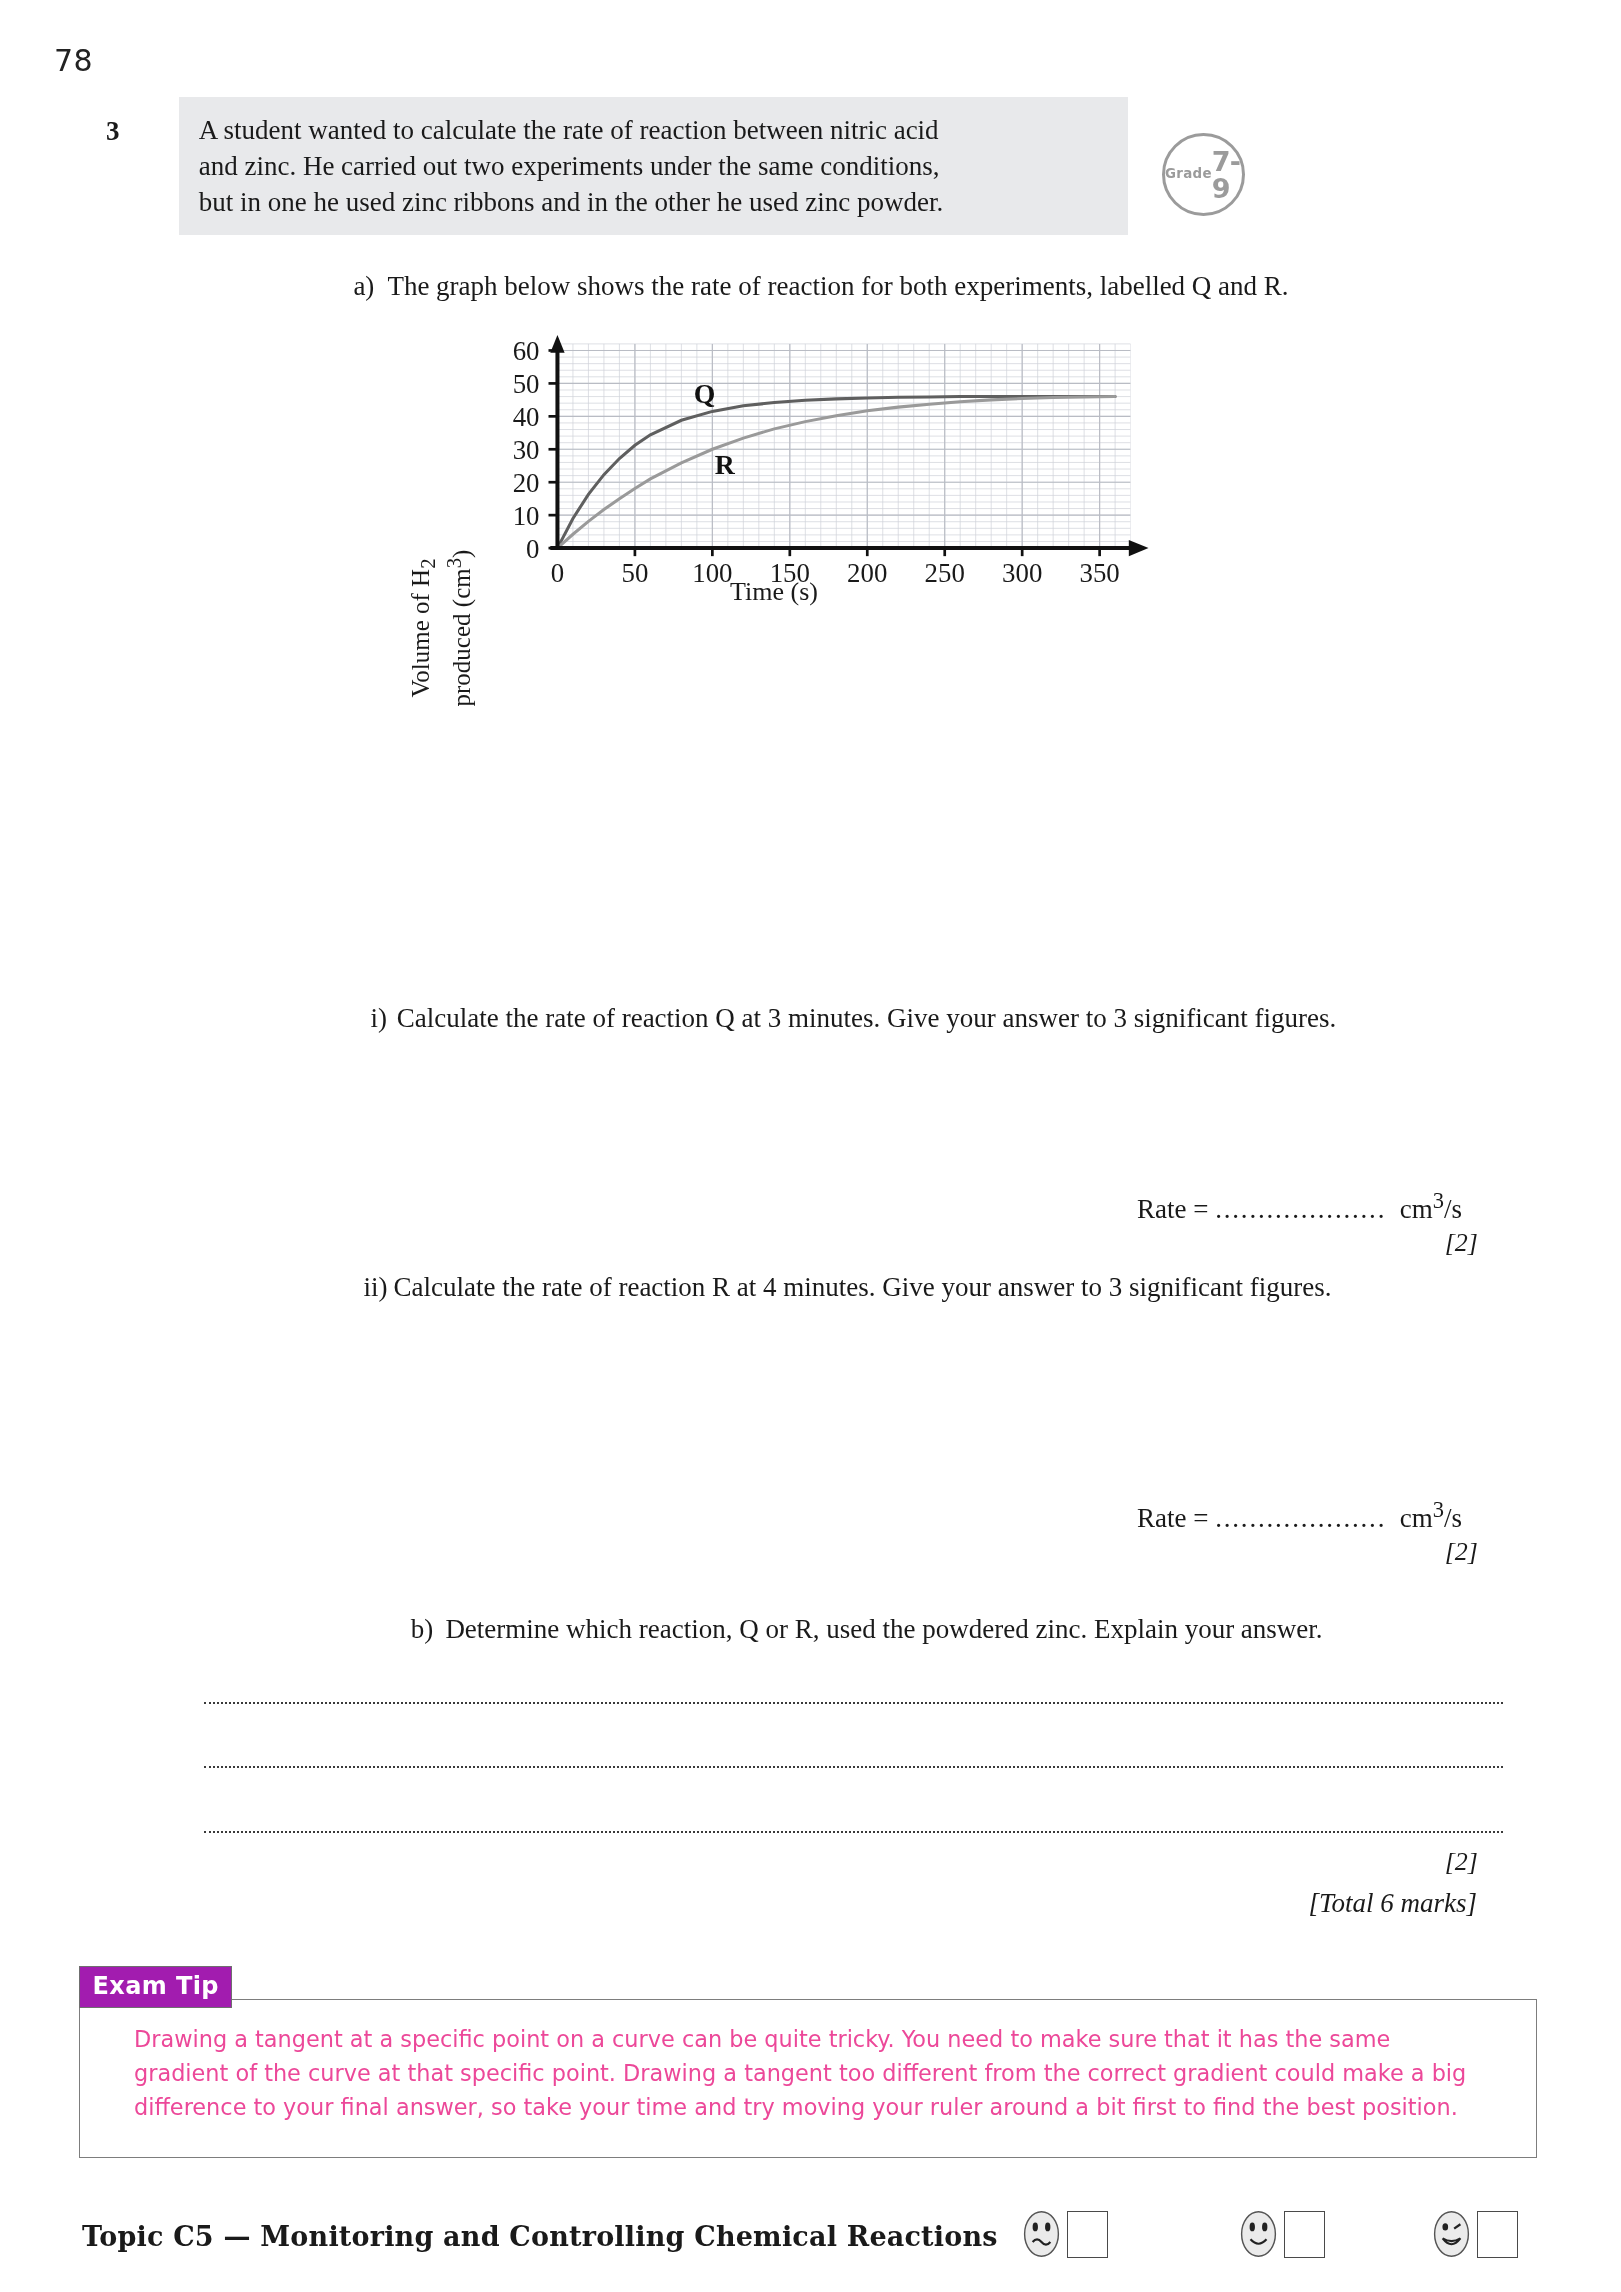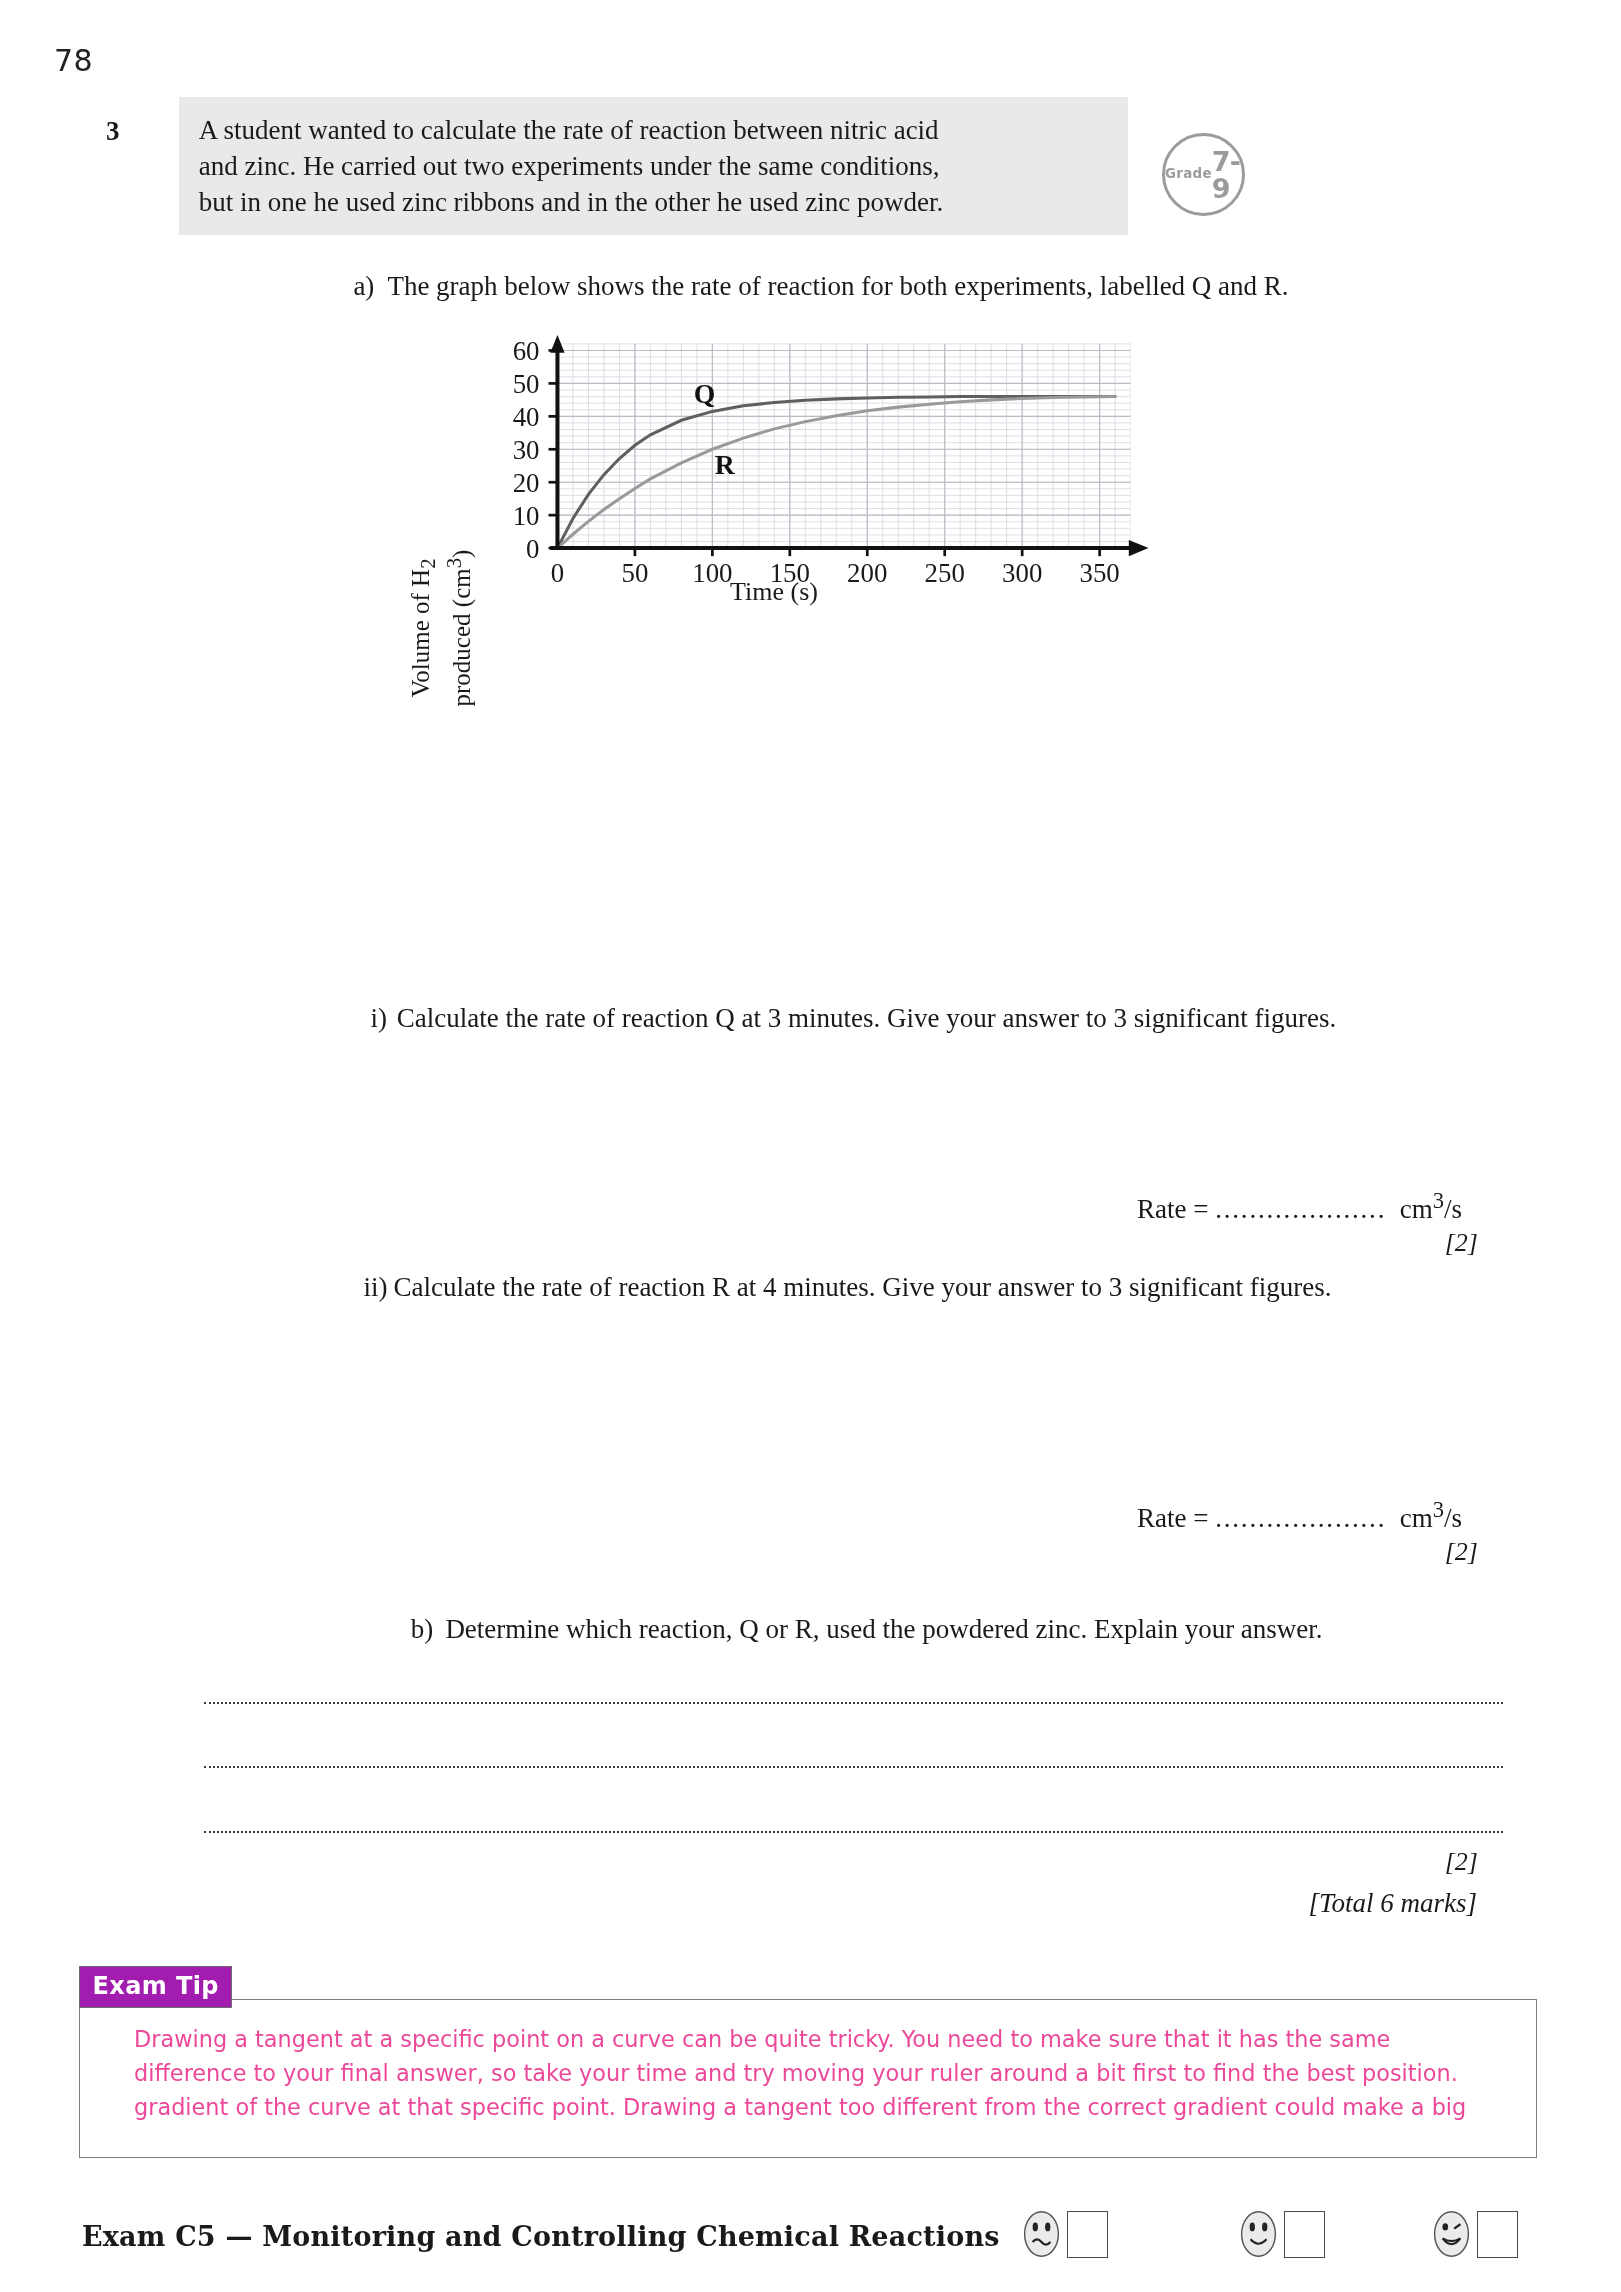--- a/index.html
+++ b/index.html
@@ -433,25 +433,25 @@
   <div class="dot-rule" style="top:1766px;"></div>
   <div class="dot-rule" style="top:1831px;"></div>
 
   <div class="marks" style="left:1308px; top:1847px; width:170px;">[2]</div>
   <div class="total-marks" style="left:1128px; top:1888px; width:349px;">[Total 6 marks]</div>
 
   <div class="examtip"></div>
   <div class="examtip-label">Exam Tip</div>
   <div class="examtip-body">
     <div>Drawing a tangent at a specific point on a curve can be quite tricky.  You need to make sure that it has the same</div>
+    <div>gradient of the curve at that specific point.  Drawing a tangent too different from the correct gradient could make a big</div>
     <div>difference to your final answer, so take your time and try moving your ruler around a bit first to find the best position.</div>
-    <div>gradient of the curve at that specific point.  Drawing a tangent too different from the correct gradient could make a big</div>
-  </div>
-
-  <div class="footer-topic">Exam C5 — Monitoring and Controlling Chemical Reactions</div>
+  </div>
+
+  <div class="footer-topic">Topic C5 — Monitoring and Controlling Chemical Reactions</div>
 
   <div class="face-group" style="left:1021px;">
     <svg width="41" height="48" viewBox="0 0 46 54">
       <ellipse cx="23" cy="27" rx="19" ry="25" fill="#ebebeb" stroke="#555" stroke-width="1.6"></ellipse>
       <ellipse cx="16" cy="19" rx="3" ry="5" fill="#222"></ellipse>
       <ellipse cx="30" cy="19" rx="3" ry="5" fill="#222"></ellipse>
       <path d="M13 36 q5 -6 10 0 q5 6 10 0" fill="none" stroke="#222" stroke-width="2.4"></path>
     </svg>
     <div class="face-box"></div>
   </div>

